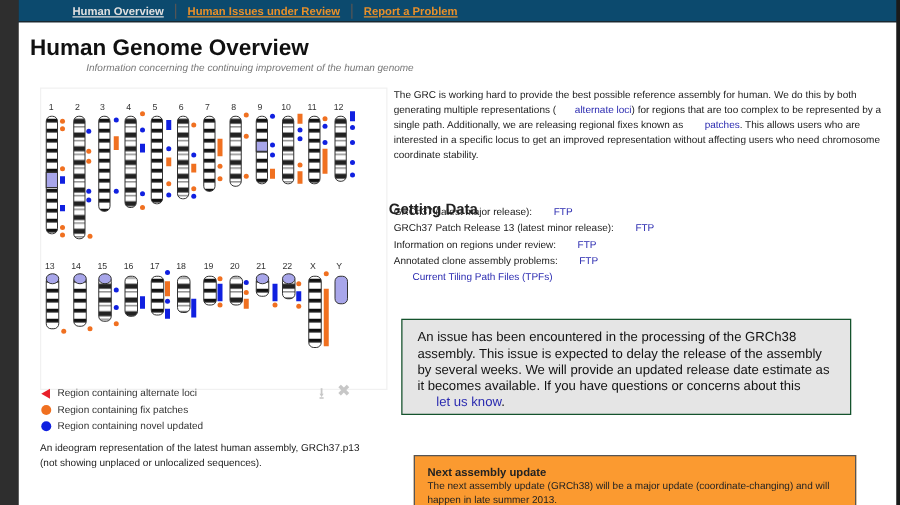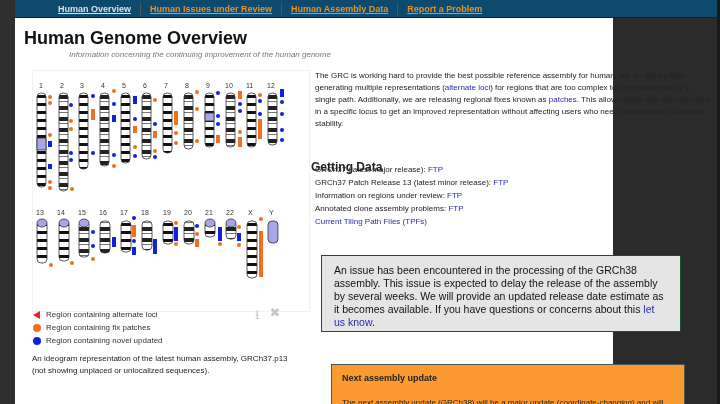--- a/index.html
+++ b/index.html
@@ -7,62 +7,61 @@
   body { font-family: "Liberation Sans", sans-serif; position: relative; }
 
   .left-strip { position: absolute; left: 0; top: 0; width: 15px; height: 404px; background: #2e2e2e; }
   .right-strip { position: absolute; right: 0; top: 0; width: 3px; height: 404px; background: #1a1a1a; }
 
   .navbar { position: absolute; left: 15px; top: 0; width: 702px; height: 18px; background: #0c4a6e; border-bottom: 1px solid #1e1e1e; display: flex; align-items: center; padding-left: 34px; }
   .navbar a { font-size: 9px; font-weight: bold; color: #e8902a; text-decoration: underline; padding: 0 9px; border-right: 1px solid #555; line-height: 12px; }
   .navbar a:last-child { border-right: none; }
   .navbar a.active { color: #e0e0e0; }
 
-  .page { position: absolute; left: 15px; top: 18px; width: 598px; height: 386px; background: #fff; }
+  .page { position: absolute; left: 15px; top: 18px; width: 702px; height: 386px; background: #fff; }
 
   .title { position: absolute; left: 9px; top: 10px; font-size: 18px; font-weight: bold; color: #111; }
   .subtitle { position: absolute; left: 9px; top: 32px; font-size: 8px; font-style: italic; color: #777; margin-left: 45px; }
 
   .ideo-box { position: absolute; left: 17px; top: 52px; width: 278px; height: 242px; background: #fff; border: 1px solid #f1f1f1; }
   .ideo-box svg { position: absolute; left: 0; top: 0; }
 
   .tools { position: absolute; left: 222px; top: 234px; display: flex; gap: 10px; }
   .tools span { color: #c7c7c7; font-size: 13px; }
 
   .legend { position: absolute; left: 18px; top: 290px; font-size: 8px; color: #333; }
   .legend div { height: 13px; display: flex; align-items: center; }
   .legend .mk { display: inline-block; width: 8px; height: 8px; margin-right: 5px; }
   .mk.tri { width: 0; height: 0; border-top: 4px solid transparent; border-bottom: 4px solid transparent; border-right: 7px solid #e8202a; margin-right: 6px; }
   .mk.orange { background: #f07020; border-radius: 50%; }
   .mk.blue { background: #1020e0; border-radius: 50%; }
 
   .caption { position: absolute; left: 17px; top: 335px; width: 270px; font-size: 8px; line-height: 12px; color: #222; }
 
   .intro { position: absolute; left: 300px; top: 52px; width: 396px; font-size: 8px; line-height: 12px; color: #222; }
-  a.lnk { color: #2a2ab0; text-decoration: none; }
+  a.lnk { color: #2a2ab0; text-decoration: none; padding-left: 15px; }
 
   .gd-title { position: absolute; left: 296px; top: 126px; font-size: 12px; font-weight: bold; color: #222; margin-top: 16px; }
   .gd-list { position: absolute; left: 300px; top: 145px; font-size: 8px; line-height: 13px; color: #222; }
 
   .notice { position: absolute; left: 306px; top: 237px; width: 360px; height: 77px; background: #e5e5e5; border: 1px solid #14532d; padding: 8px 12px; font-size: 10.5px; line-height: 13px; color: #111; }
 
   .next { position: absolute; left: 316px; top: 346px; width: 354px; height: 50px; background: #fb9a30; border: 1px solid #555; padding: 8px 10px; color: #222; }
-  .next h3 { font-size: 9px; font-weight: bold; margin-bottom: 14px; }
+  .next h3 { font-size: 9px; font-weight: bold; margin-bottom: 0; }
   .next p { font-size: 8px; line-height: 11px; }
 </style>
 </head>
 <body>
 
 <div class="left-strip"></div>
 <div class="right-strip"></div>
 
 <nav class="navbar">
   <a class="active">Human Overview</a>
   <a>Human Issues under Review</a>
-  <a>Human Assembly Data</a>
   <a>Report a Problem</a>
 </nav>
 
 <div class="page">
   <h1 class="title">Human Genome Overview</h1>
   <div class="subtitle">Information concerning the continuing improvement of the human genome</div>
 
   <div class="ideo-box">
     <svg width="278" height="242" viewBox="0 0 278 242">
       <defs>

